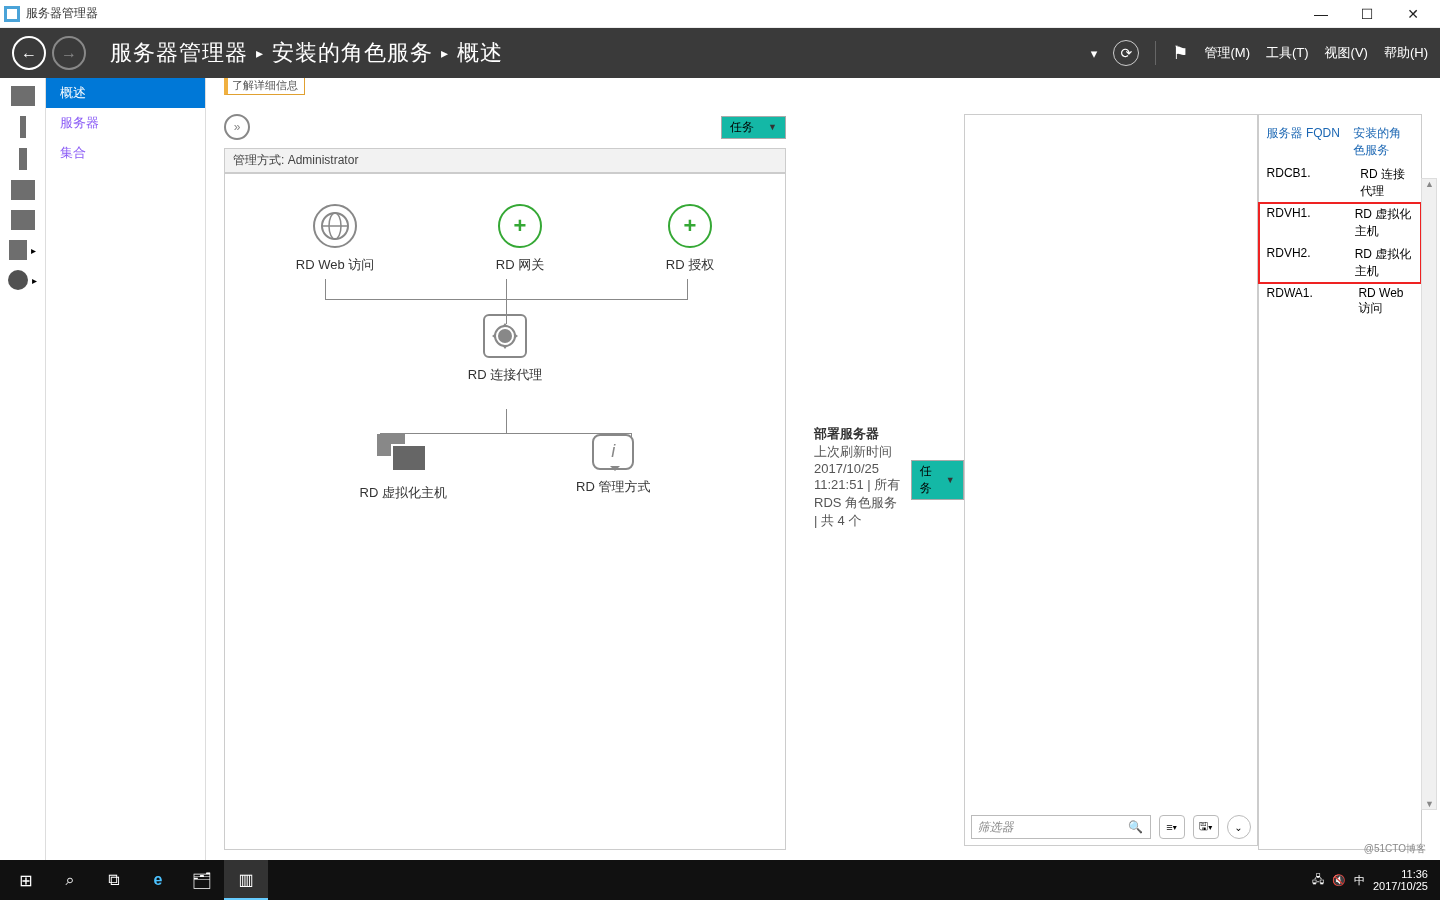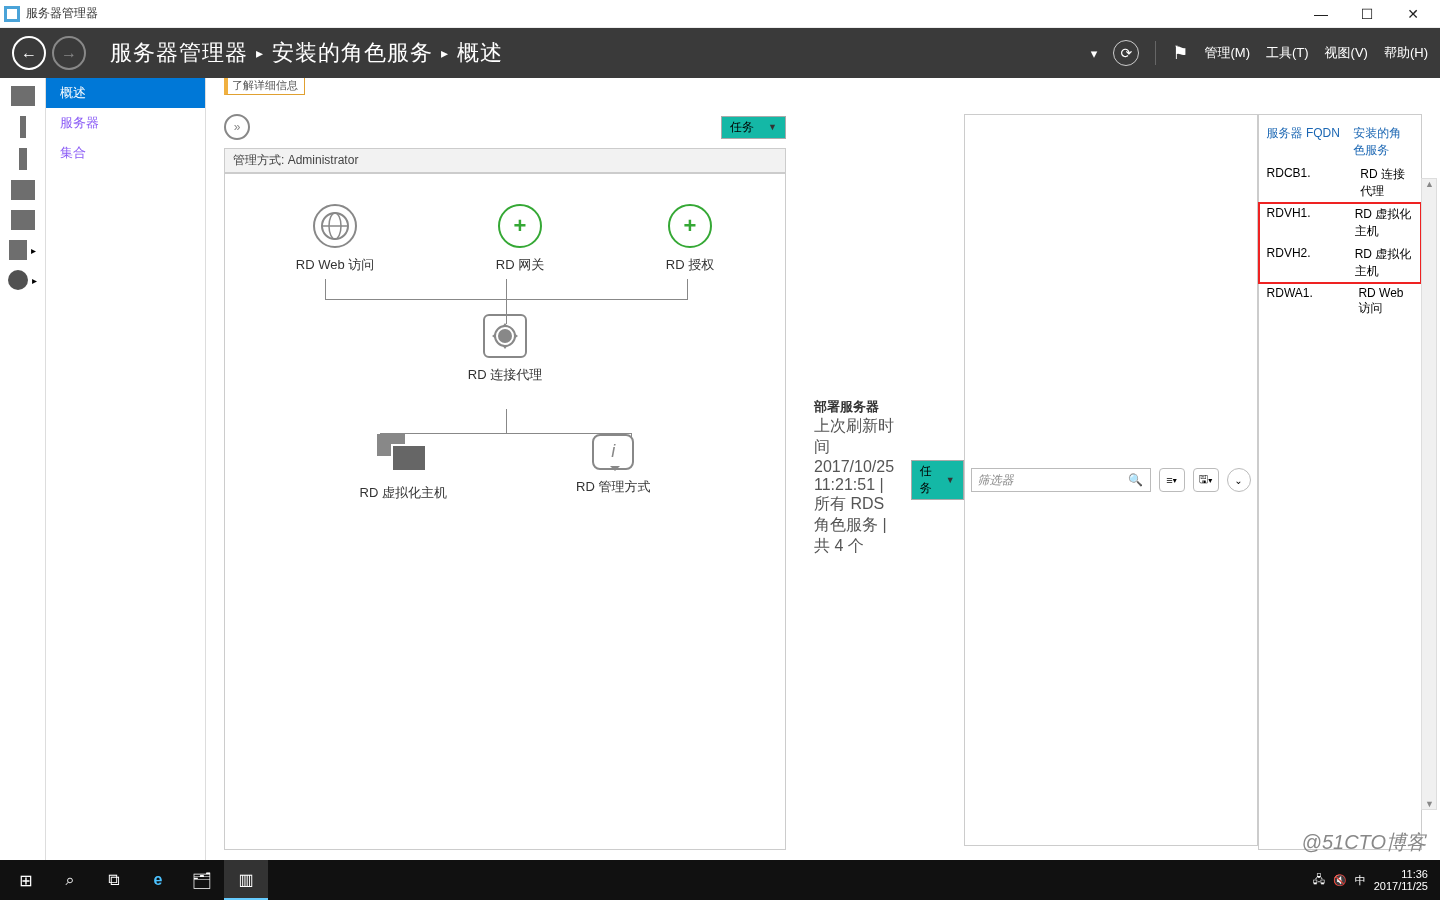--- a/index.html
+++ b/index.html
@@ -38,41 +38,41 @@
 .mgmt-bar { background:#f2f2f2; border:1px solid #ccc; padding:3px 8px; font-size:12px; color:#444; margin-top:4px;}
 .diagram { flex:1; border:1px solid #ccc; background:#fff; margin-top:0; position:relative; padding:30px 10px;}
 .dg-row { display:flex; justify-content:space-around;}
 .dg-node { display:flex; flex-direction:column; align-items:center; gap:8px; font-size:13px; color:#333;}
 .dg-icon { width:44px; height:44px; border-radius:50%; border:2.5px solid #888; display:flex; align-items:center; justify-content:center; font-size:22px; color:#888; background:#fff;}
 .dg-icon.plus { border-color:#35a835; color:#35a835; font-weight:bold;}
 .dg-info { width:42px; height:36px; background:#fff; border:2px solid #888; border-radius:8px; position:relative;}
 .dg-info:after { content:'i'; position:absolute; left:50%; top:48%; transform:translate(-50%,-50%); font-size:18px; color:#888; font-style:italic;}
 .dg-info:before { content:''; position:absolute; bottom:-8px; left:16px; width:0; height:0; border:5px solid transparent; border-top-color:#888;}
 .connector { position:absolute; background:#888;}
-.sub-line { font-size:16px; color:#555; margin-bottom:6px;}
-.filter-row { display:flex; align-items:center; gap:8px; border:1px solid #ccc; padding:6px; margin-bottom:4px;}
+.sub-line { font-size:13px; color:#555; margin-bottom:6px;}
+.filter-row { display:flex; align-items:flex-end; gap:8px; border:1px solid #ccc; padding:6px; margin-bottom:4px;}
 .filter-input { flex:0 0 180px; border:1px solid #bbb; height:24px; display:flex; align-items:center; padding:0 6px; color:#888; font-style:italic; position:relative;}
 .filter-input .mag { margin-left:auto; font-style:normal; color:#555;}
 .pill { width:26px; height:24px; border:1px solid #bbb; border-radius:4px; display:flex; align-items:center; justify-content:center; font-size:11px;}
 .pill.after:after { content:' ▾'; font-size:8px;}
 .expand { margin-left:auto; width:24px; height:24px; border:1px solid #bbb; border-radius:50%; display:flex; align-items:center; justify-content:center; font-size:10px;}
 .table { border:1px solid #ccc; flex:1; padding:6px 0;}
 .th-row { display:flex; padding:4px 8px; color:#1a66b3; font-size:12px; gap:0;}
 .th-row div:first-child { width:122px;}
 .td-row { display:flex; padding:3px 8px; font-size:12px; }
 .td-row div:first-child { width:122px;}
 .td-hl { outline:2.5px solid #e22; outline-offset:-1px;}
 .scrollbar { position:absolute; right:3px; top:100px; width:16px; bottom:50px; background:#f0f0f0; border:1px solid #ddd;}
 .scrollbar:before { content:'▲'; position:absolute; top:0; left:3px; font-size:9px; color:#888;}
 .scrollbar:after { content:'▼'; position:absolute; bottom:0; left:3px; font-size:9px; color:#888;}
 .taskbar { position:absolute; bottom:0; left:0; right:0; height:40px; background:#111; display:flex; align-items:center; padding:0 4px; color:#fff;}
 .tb-item { width:44px; height:40px; display:flex; align-items:center; justify-content:center; font-size:16px;}
 .tb-item.active { background:#333; border-bottom:2px solid #6cf;}
 .tb-right { margin-left:auto; display:flex; align-items:center; gap:8px; font-size:11px; padding-right:8px;}
-.watermark { position:absolute; right:14px; bottom:44px; font-size:20px; color:#888; font-style:italic;}
+.watermark { position:absolute; right:14px; bottom:44px; font-size:10px; color:#888; }
 </style>
 </head>
 <body>
 
 <div class="titlebar">
   <div class="titlebar-icon"></div>
   <div class="titlebar-title">服务器管理器</div>
   <div class="win-controls">
     <div class="win-btn">—</div>
     <div class="win-btn">☐</div>
@@ -258,16 +258,16 @@
   <div class="tb-item">⧉</div>
   <div class="tb-item" style="color:#4cc2ff;font-weight:bold;">e</div>
   <div class="tb-item">🗂</div>
   <div class="tb-item active">▥</div>
   <div class="tb-right">
     <span>🖧</span>
     <span>🔇</span>
     <span>中</span>
     <div style="text-align:right;line-height:12px;">
       <div>11:36</div>
-      <div>2017/11/25</div>
+      <div>2017/10/25</div>
     </div>
   </div>
 </div>
 
 </body></html>

